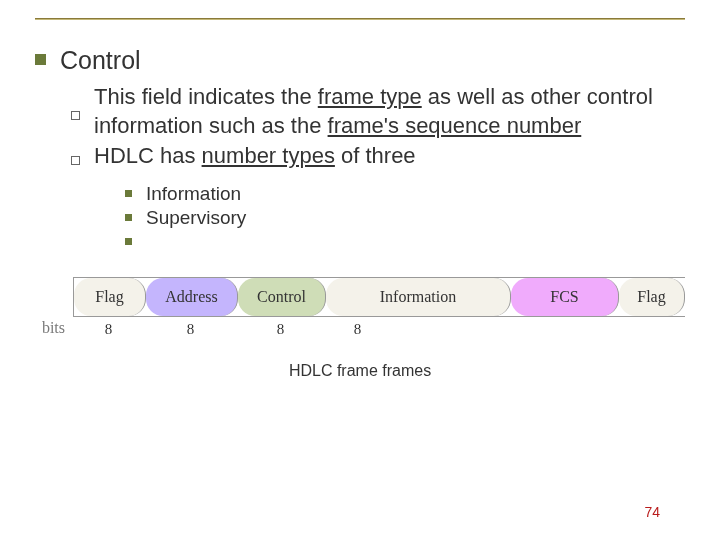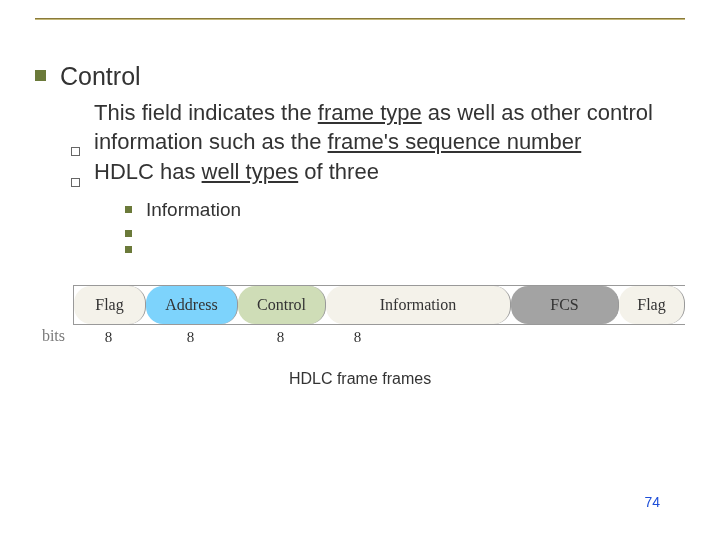--- a/index.html
+++ b/index.html
@@ -14,42 +14,42 @@
   .top-rule {
     position: absolute;
     top: 18px;
     left: 35px;
     right: 35px;
     height: 2px;
     border-top: 1.5px solid #8a7a3a;
     border-bottom: 0.5px solid #c4b878;
   }
   .content {
-    margin-top: 32px;
+    margin-top: 16px;
   }
   .level1 {
     display: flex;
     align-items: flex-start;
     margin-bottom: 8px;
   }
   .level1 .bullet {
     width: 11px;
     height: 11px;
     background: #6b7a3a;
     margin-top: 8px;
     margin-right: 14px;
     flex-shrink: 0;
   }
   .level1-text {
     font-size: 25px;
     color: #333;
   }
   .level2 {
     display: flex;
-    align-items: flex-end;
+    align-items: center;
     margin-left: 36px;
     margin-bottom: 2px;
   }
   .level2 .bullet {
     width: 9px;
     height: 9px;
     border: 1px solid #666;
     margin-top: 8px;
     margin-right: 14px;
     flex-shrink: 0;
@@ -104,24 +104,24 @@
   }
   .frame-cell {
     border-right: 1px solid #999;
     text-align: center;
     padding: 10px 15px;
     font-size: 16px;
     color: #333;
     border-radius: 17px;
   }
   .frame-cell.flag { width: 72px; background: #f4f2ea; }
-  .frame-cell.address { width: 92px; background: #7dd3fc; }
+  .frame-cell.address { width: 92px; background: #c4b5fd; }
   .frame-cell.control { width: 88px; background: #cfddb7; }
   .frame-cell.info { flex: 1; background: #f4f2ea; }
-  .frame-cell.fcs { width: 108px; background: #a3a3a3; }
+  .frame-cell.fcs { width: 108px; background: #f0abfc; }
   .frame-cell.flag2 { width: 66px; background: #f4f2ea; }
   .bits-row {
     display: flex;
   }
   .bits-cell {
     text-align: center;
     padding: 4px 4px 0 4px;
     font-size: 15px;
     color: #333;
     border-right: 1px solid transparent;
@@ -134,24 +134,24 @@
   .bits-cell.flag2 { width: 66px; }
 
   .caption {
     text-align: center;
     font-size: 16px;
     color: #333;
     margin-top: 24px;
   }
   .page-num {
     position: absolute;
-    bottom: 30px;
+    bottom: 20px;
     right: 60px;
     font-size: 14px;
-    color: #1d4ed8;
+    color: #b91c1c;
   }
 </style>
 </head>
 <body>
 
 <div class="top-rule"></div>
 
 <div class="content">
 
   <div class="level1">
@@ -162,32 +162,33 @@
   <div class="level2">
     <span class="bullet"></span>
     <span class="level2-text">
       <span>This field indicates the </span><span class="underline">frame type</span><span> as well as other control information such as the </span><span class="underline">frame's sequence number</span>
     </span>
   </div>
 
   <div class="level2">
     <span class="bullet"></span>
     <span class="level2-text">
-      <span>HDLC has </span><span class="underline">well types</span><span> of three</span>
+      <span>HDLC has </span><span class="underline">number types</span><span> of three</span>
     </span>
   </div>
 
   <div style="height:10px"></div>
 
   <div class="level3">
     <span class="bullet"></span>
     <span class="level3-text">Information</span>
   </div>
   <div class="level3">
     <span class="bullet"></span>
+    <span class="level3-text">Supervisory</span>
   </div>
   <div class="level3">
     <span class="bullet"></span>
   </div>
 
   <div class="frame-diagram">
     <div class="bits-label">bits</div>
     <div class="frame-table">
       <div class="frame-row">
         <div class="frame-cell flag">Flag</div>

